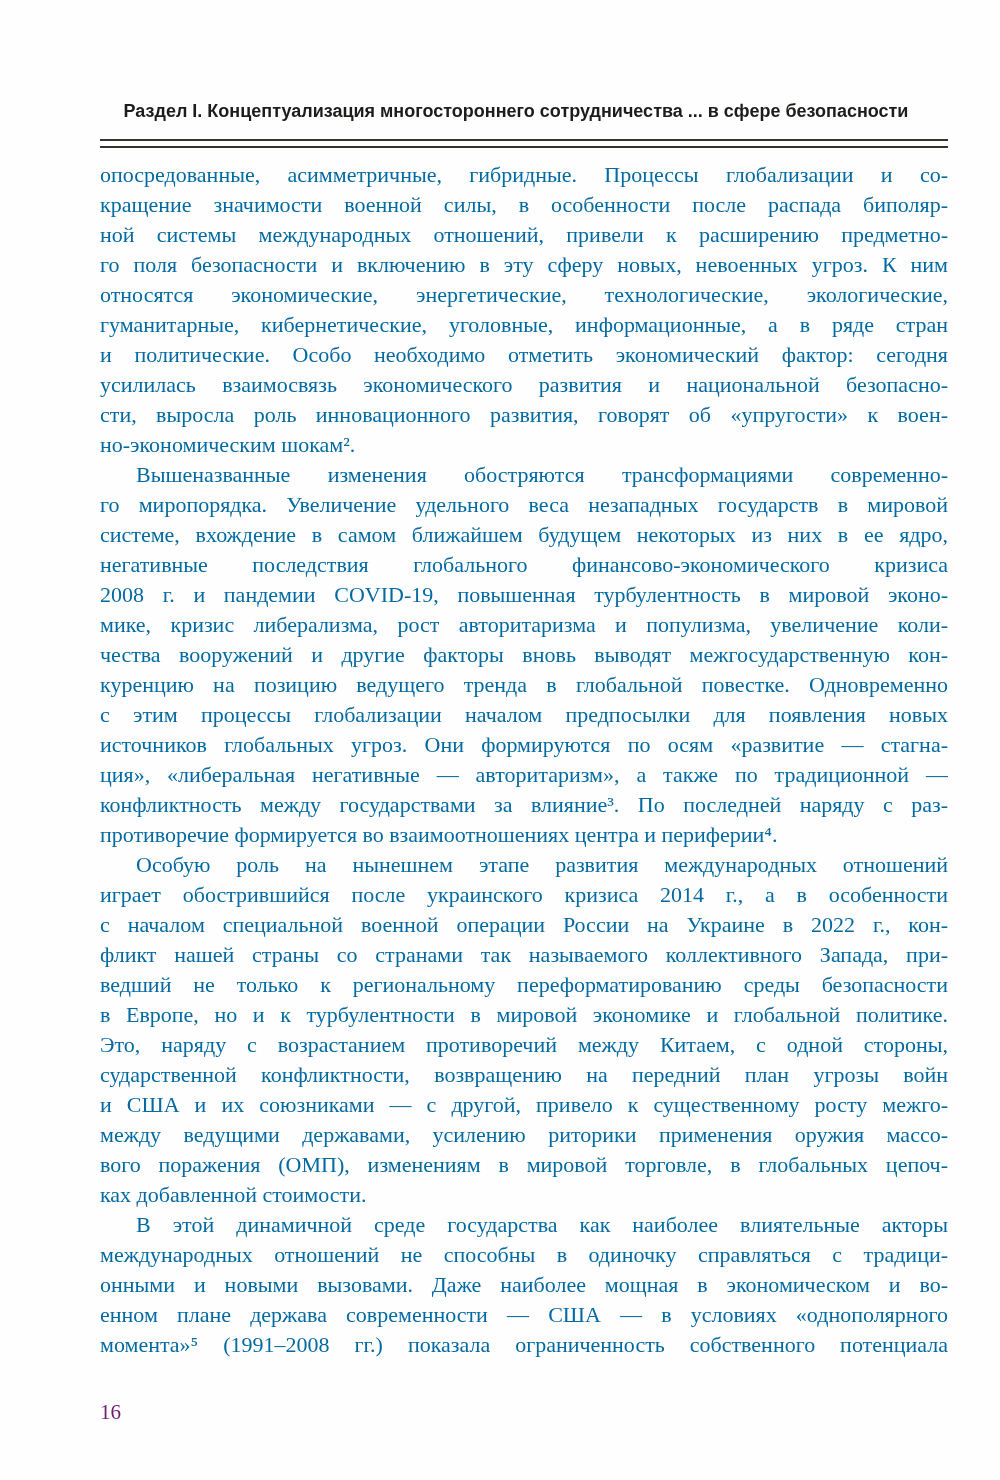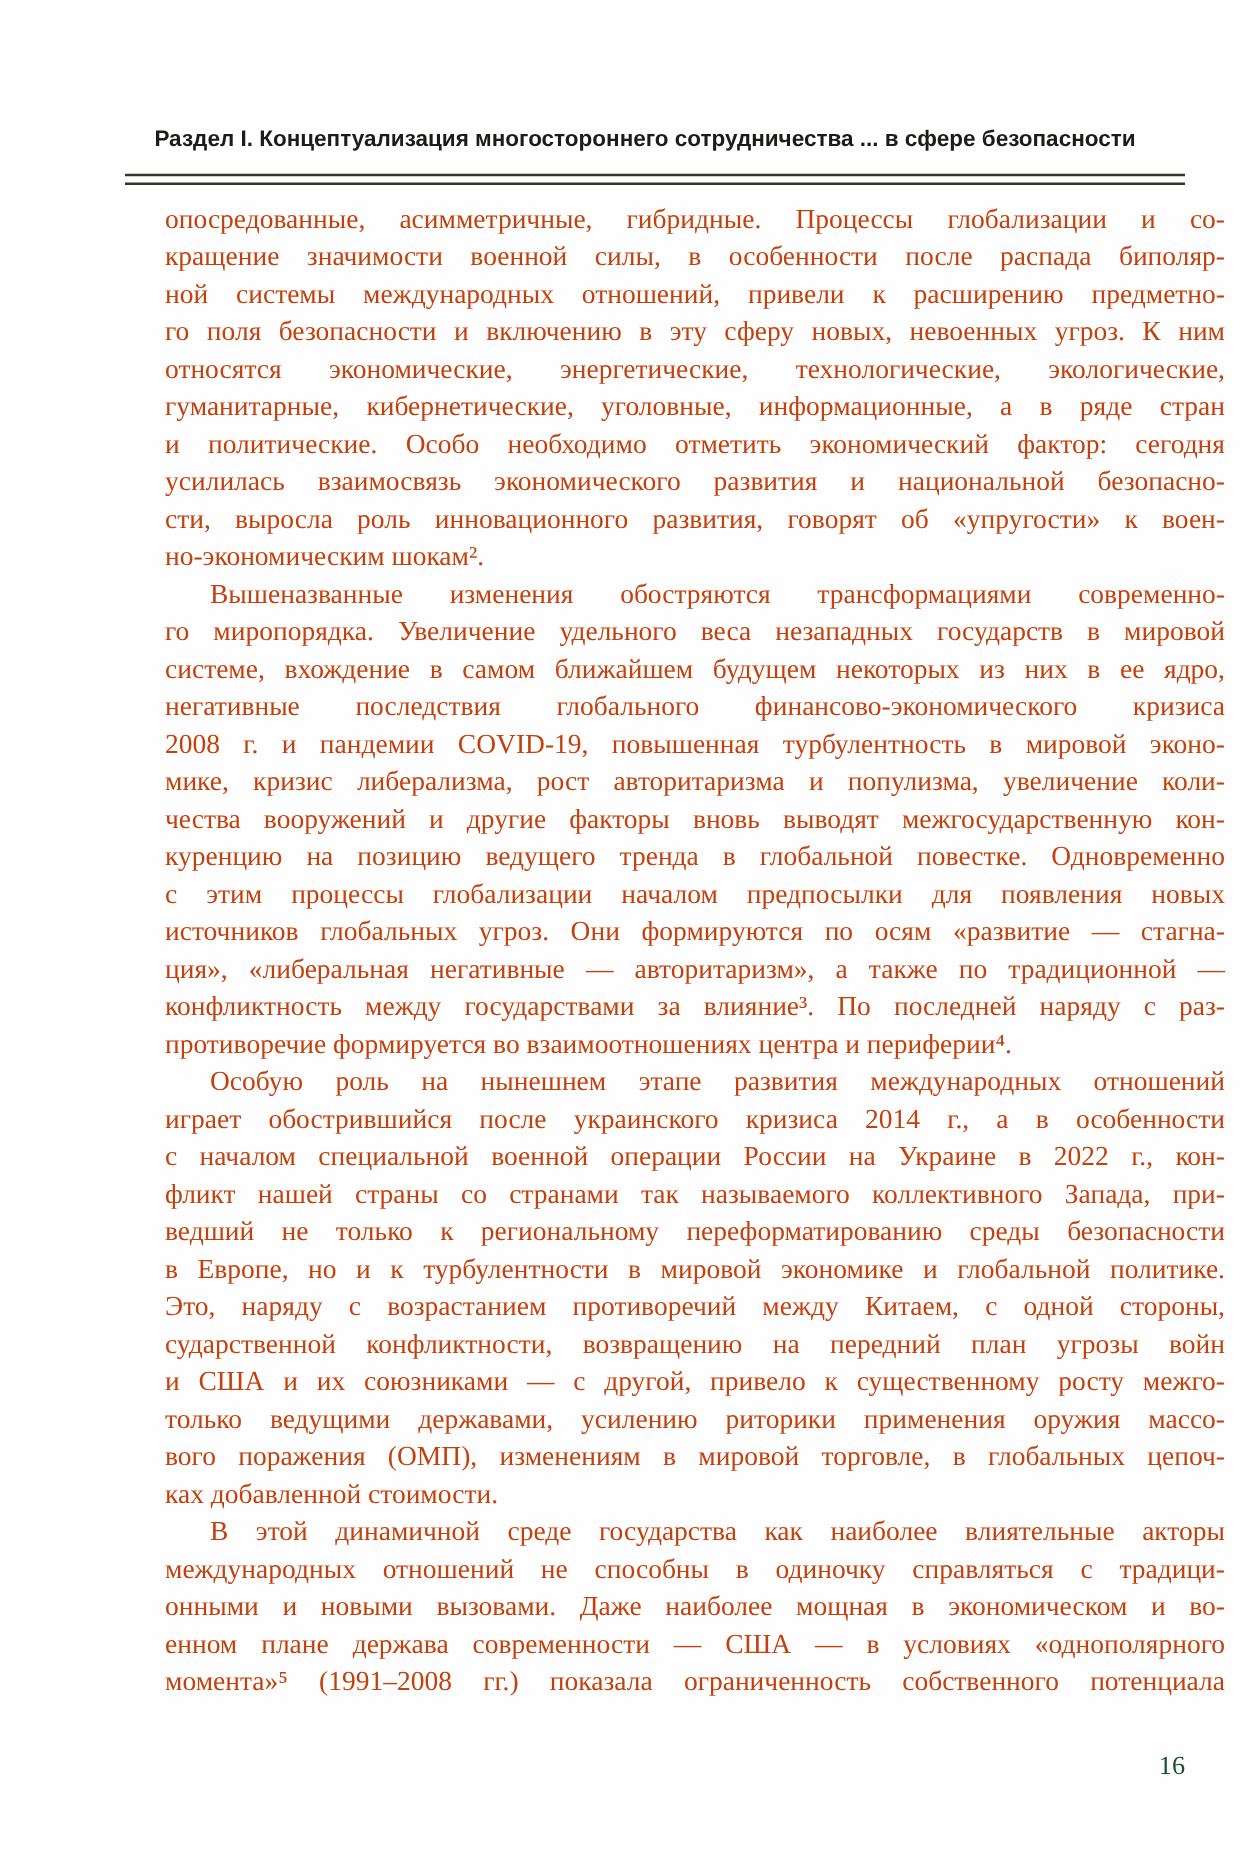--- a/index.html
+++ b/index.html
@@ -37,22 +37,21 @@
     border-top: 2px solid #34342e;
     border-bottom: 2px solid #34342e;
   }
   .body-text {
     position: absolute;
     top: 160px;
     left: 100px;
     width: 848px;
     font-family: "Liberation Serif", serif;
     font-size: 22px;
-    color: #c2410c;
-    margin-left: 32px;
+    color: #0369a1;
   }
   .para {
     margin: 0;
     padding: 0;
   }
   .line {
     display: block;
     height: 30px;
     line-height: 30px;
     text-align: justify;
@@ -64,24 +63,24 @@
     text-align-last: left;
   }
   .para.indented .line:first-child {
     text-indent: 36px;
   }
   .page-number {
     position: absolute;
     top: 1400px;
     left: 100px;
     width: 848px;
-    text-align: right;
+    text-align: left;
     font-family: "Liberation Serif", serif;
     font-size: 21px;
-    color: #14532d;
+    color: #701a75;
   }
 </style>
 </head>
 <body>
 
 <div class="page">
   <div class="running-header">Раздел I. Концептуализация многостороннего сотрудничества ... в сфере безопасности</div>
 
   <div class="double-rule"></div>
 
@@ -116,21 +115,21 @@
       <p class="para indented">
         <span class="line">Особую роль на нынешнем этапе развития международных отношений</span>
         <span class="line">играет обострившийся после украинского кризиса 2014 г., а в особенности</span>
         <span class="line">с началом специальной военной операции России на Украине в 2022 г., кон-</span>
         <span class="line">фликт нашей страны со странами так называемого коллективного Запада, при-</span>
         <span class="line">ведший не только к региональному переформатированию среды безопасности</span>
         <span class="line">в Европе, но и к турбулентности в мировой экономике и глобальной политике.</span>
         <span class="line">Это, наряду с возрастанием противоречий между Китаем, с одной стороны,</span>
         <span class="line">сударственной конфликтности, возвращению на передний план угрозы войн</span>
         <span class="line">и США и их союзниками — с другой, привело к существенному росту межго-</span>
-        <span class="line">только ведущими державами, усилению риторики применения оружия массо-</span>
+        <span class="line">между ведущими державами, усилению риторики применения оружия массо-</span>
         <span class="line">вого поражения (ОМП), изменениям в мировой торговле, в глобальных цепоч-</span>
         <span class="line para-end">ках добавленной стоимости.</span>
       </p>
       <p class="para indented">
         <span class="line">В этой динамичной среде государства как наиболее влиятельные акторы</span>
         <span class="line">международных отношений не способны в одиночку справляться с традици-</span>
         <span class="line">онными и новыми вызовами. Даже наиболее мощная в экономическом и во-</span>
         <span class="line">енном плане держава современности — США — в условиях «однополярного</span>
         <span class="line">момента»⁵ (1991–2008 гг.) показала ограниченность собственного потенциала</span>
       </p>

